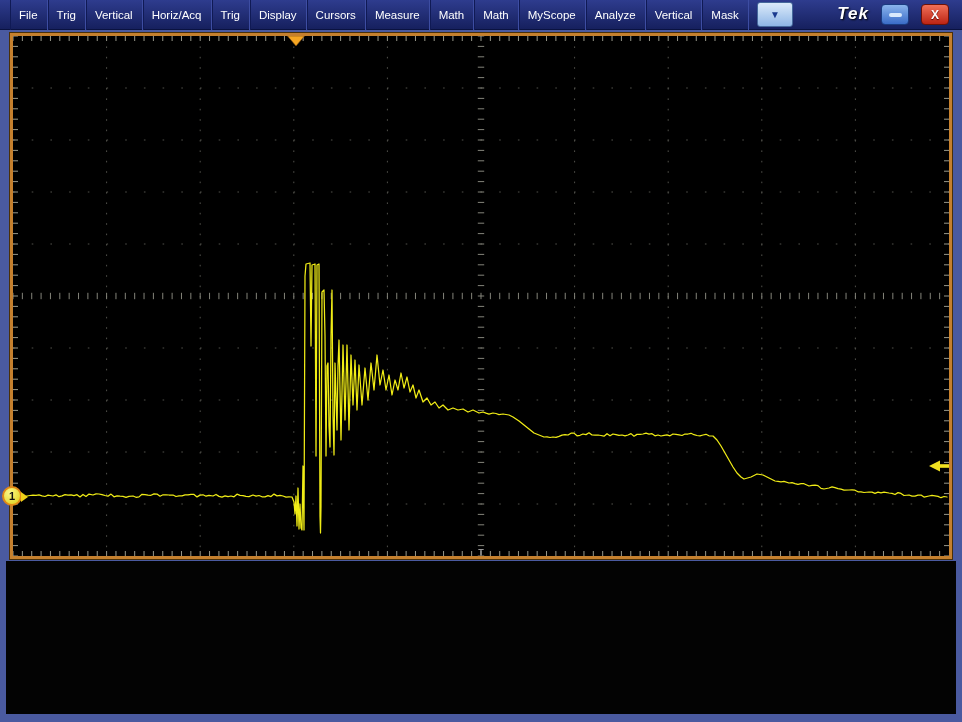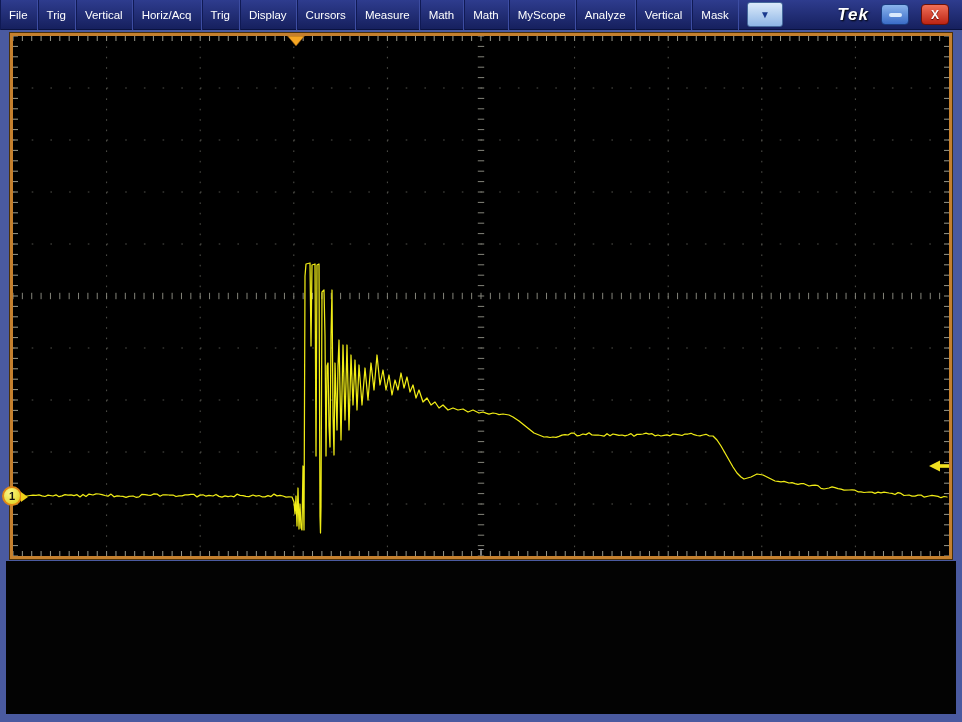--- a/index.html
+++ b/index.html
@@ -1,27 +1,27 @@
 <!DOCTYPE html>
 <html><head>
 <meta charset="utf-8">
 <style>
   html,body{margin:0;padding:0;background:#222;}
   #screen{position:relative;width:962px;height:722px;background:#4a5aa0;overflow:hidden;
           font-family:"Liberation Sans",sans-serif;-webkit-font-smoothing:antialiased;}
   
   #menubar{position:absolute;left:0;top:0;width:962px;height:30px;
            background:linear-gradient(#2e3c8e,#16205e);display:flex;align-items:center;
-           border-bottom:1px solid #0a1240;box-sizing:border-box;padding-left:0;}
+           border-bottom:1px solid #0a1240;box-sizing:border-box;padding-left:10px;}
   .menu-item{color:#fff;font-size:11.5px;padding:0 9px;height:30px;line-height:30px;
              border-right:1px solid #3d4da2;box-shadow:1px 0 0 #101a55 inset;cursor:default;white-space:nowrap;}
   #menu-dropdown{margin-left:8px;width:34px;height:23px;border-radius:3px;border:1px solid #46699c;
                  background:linear-gradient(#dcebfa,#8fb6e6);display:flex;align-items:center;justify-content:center;
                  color:#1a3a8e;font-size:10px;}
-  #win-right{margin-left:auto;display:flex;align-items:center;gap:12px;margin-right:13px;}
+  #win-right{margin-left:auto;display:flex;align-items:flex-start;gap:12px;margin-right:13px;}
   #tek-logo{color:#fff;font-weight:bold;font-style:italic;font-size:17px;letter-spacing:1px;
             text-shadow:1px 1px 2px #000;}
   .win-btn{width:28px;height:21px;border-radius:4px;display:flex;align-items:center;justify-content:center;box-sizing:border-box;}
   #btn-min{background:linear-gradient(#8ab4ec,#3a6cc8);border:1px solid #1a3c80;}
   #btn-min .bar{width:13px;height:4px;background:#d9e9fc;border-radius:2px;}
   #btn-close{background:linear-gradient(#f07058,#bc2414);border:1px solid #6e1206;
              color:#fff;font-weight:bold;font-size:12px;text-shadow:0 1px 1px #500;}
   
   #grat-frame{position:absolute;left:10px;top:33px;width:936px;height:520px;background:#000;
               border:3px solid #c5802e;outline:1px solid #4a3008;}

